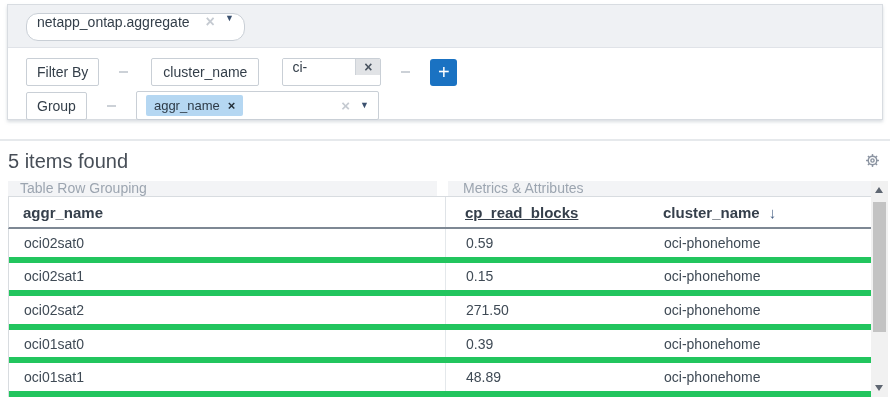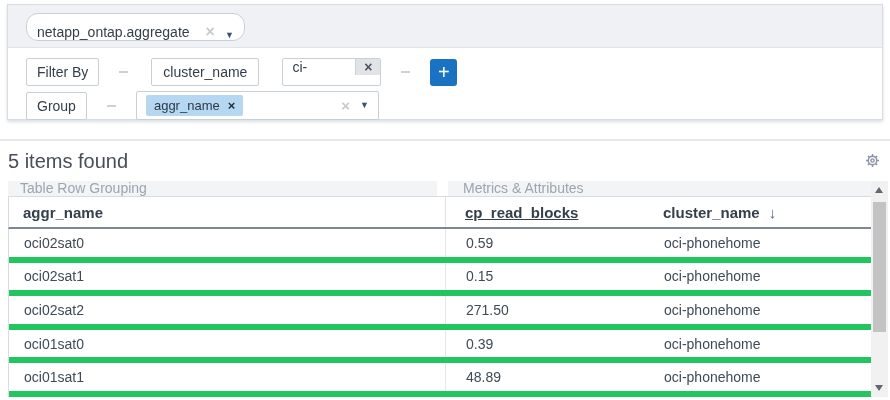--- a/index.html
+++ b/index.html
@@ -5,21 +5,21 @@
   * { box-sizing: border-box; margin: 0; padding: 0; }
   html,body { background:#fff; }
   body { font-family: "Liberation Sans", sans-serif; }
   .screen { position:relative; width:890px; height:400px; overflow:hidden; background:#fff; }
 
   
   .qb-panel { position:absolute; left:7px; top:4px; width:876px; height:116px;
     background:#fff; border:1px solid #d8dce1; box-shadow:0 2px 3px rgba(150,160,172,.35); }
   .qb-asset-row { height:43px; background:#eff1f4; border-bottom:1px solid #e0e3e8; position:relative; }
   .asset-box { position:absolute; left:18px; top:8px; height:28px; background:#fff;
-    border:1px solid #c9cfd6; border-radius:12px; display:inline-flex; align-items:flex-end;
+    border:1px solid #c9cfd6; border-radius:12px; display:inline-flex; align-items:flex-start;
     padding:0 10px; cursor:pointer; }
   .asset-box .label { font-size:14px; color:#333e49; }
   .clear-x { font-size:16px; color:#c5cad1; line-height:1; font-weight:bold; }
   .caret { font-size:9px; color:#3b516f; line-height:1; }
   .asset-box .clear-x { margin-left:16px; }
   .asset-box .caret { margin-left:10px; }
 
   .qb-row { position:absolute; left:18px; display:flex; align-items:center;gap:20px; }
   .row-filter { top:53px; }
   .row-group { top:86px; }

